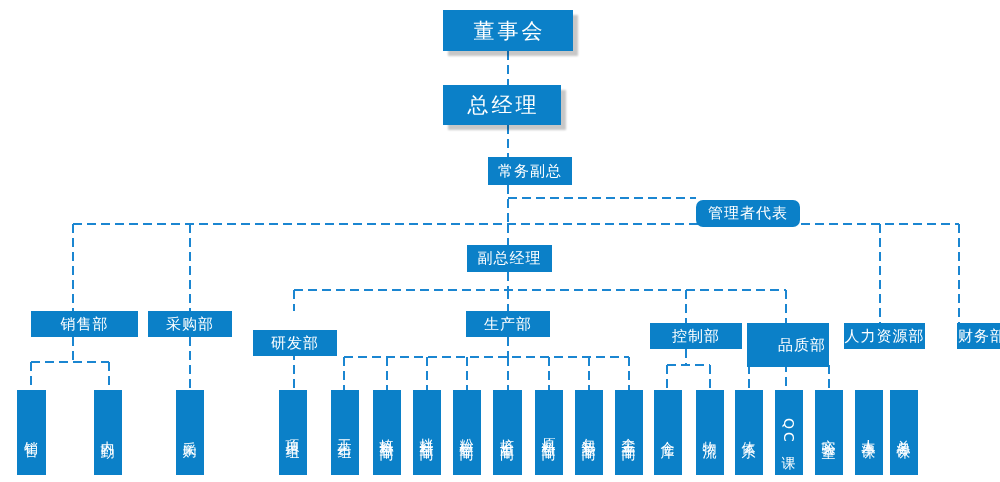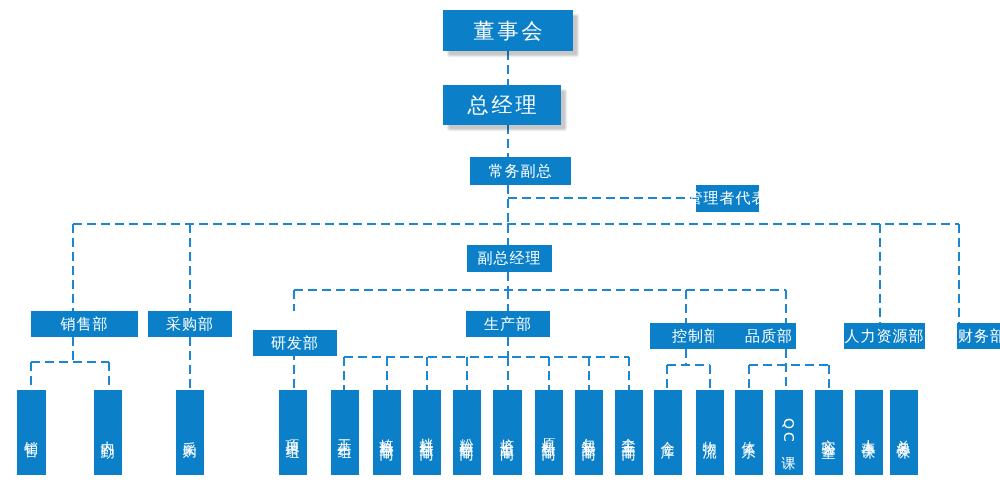--- a/index.html
+++ b/index.html
@@ -92,29 +92,29 @@
       <div class="line v" style="left: 685px; top: 349px; height: 16px;"></div>
       <div class="line v" style="left: 666px; top: 365px; height: 25px;"></div>
       <div class="line v" style="left: 709px; top: 365px; height: 25px;"></div>
       <div class="line v" style="left: 785px; top: 349px; height: 41px;"></div>
       <div class="line v" style="left: 748px; top: 365px; height: 25px;"></div>
       <div class="line v" style="left: 828px; top: 365px; height: 25px;"></div>
     </div>
   <div id="nodes-layer">
       <div class="node big" style="left: 443px; top: 10px; width: 130px; height: 41px;">董事会</div>
       <div class="node big" style="left: 443px; top: 85px; width: 118px; height: 40px;">总经理</div>
-      <div class="node mid" style="left: 470px; top: 157px; width: 101px; height: 28px;">常务副总</div>
-      <div class="node mid" style="left: 696px; top: 185px; width: 63px; height: 27px;">管理者代表</div>
+      <div class="node mid" style="left: 488px; top: 157px; width: 84px; height: 28px;">常务副总</div>
+      <div class="node mid" style="left: 696px; top: 200px; width: 104px; height: 27px; border-radius: 7px;">管理者代表</div>
       <div class="node mid" style="left: 467px; top: 245px; width: 85px; height: 27px; text-align: right;">副总经理</div>
       <div class="node mid" style="left: 31px; top: 311px; width: 107px; height: 26px;">销售部</div>
       <div class="node mid" style="left: 148px; top: 311px; width: 84px; height: 26px;">采购部</div>
       <div class="node mid" style="left: 253px; top: 311px; width: 84px; height: 26px; margin-top: 19px;">研发部</div>
       <div class="node mid" style="left: 466px; top: 311px; width: 84px; height: 26px;">生产部</div>
       <div class="node mid" style="left: 650px; top: 323px; width: 92px; height: 26px;">控制部</div>
-      <div class="node mid" style="left: 714px; top: 323px; width: 82px; height: 26px; padding-left: 28px;">品质部</div>
+      <div class="node mid" style="left: 747px; top: 323px; width: 82px; height: 44px; padding-left: 28px;">品质部</div>
       <div class="node mid" style="left: 844px; top: 323px; width: 81px; height: 26px;">人力资源部</div>
       <div class="node mid" style="left: 935px; top: 323px; width: 50px; height: 26px; margin-left: 22px;">财务部</div>
       <div class="node vert" style="left: 17px; top: 390px; width: 29px; height: 85px;">销售</div>
       <div class="node vert" style="left: 94px; top: 390px; width: 28px; height: 85px;">内勤</div>
       <div class="node vert" style="left: 176px; top: 390px; width: 28px; height: 85px;">采购</div>
       <div class="node vert" style="left: 279px; top: 390px; width: 28px; height: 85px;">项目组</div>
       <div class="node vert" style="left: 331px; top: 390px; width: 28px; height: 85px;">工艺组</div>
       <div class="node vert" style="left: 373px; top: 390px; width: 28px; height: 85px;">拣料车间</div>
       <div class="node vert" style="left: 413px; top: 390px; width: 28px; height: 85px;">拌料车间</div>
       <div class="node vert" style="left: 453px; top: 390px; width: 28px; height: 85px;">粉碎车间</div>

